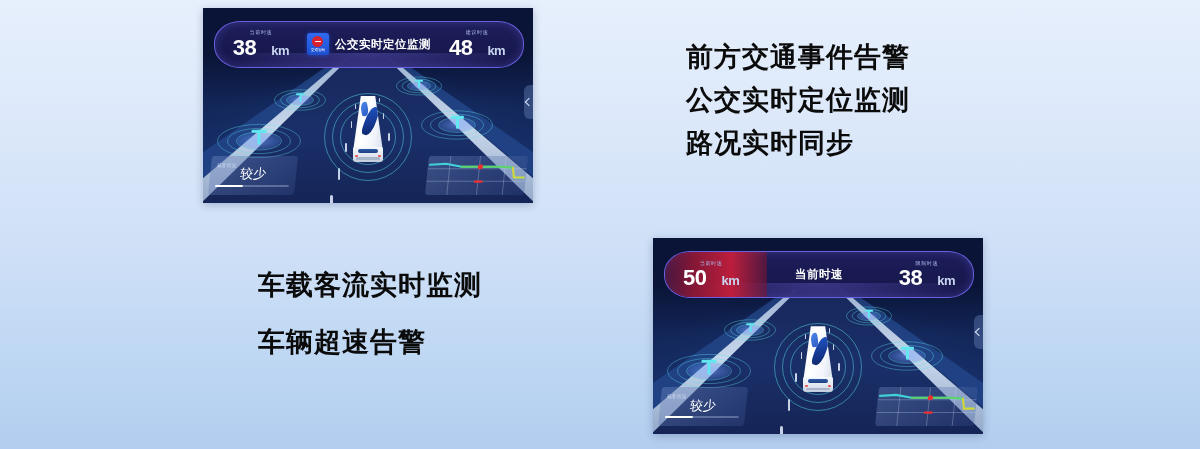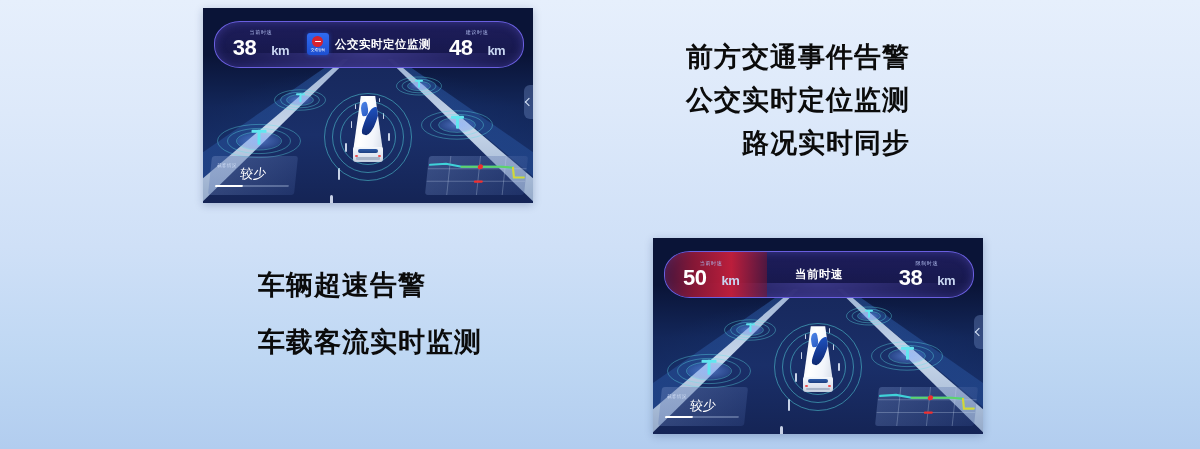--- a/index.html
+++ b/index.html
@@ -23,21 +23,20 @@
     letter-spacing: 1px;
     white-space: nowrap;
   }
   .feature-block .line {
     font-size: 27px;
     line-height: 1.0;
   }
   #features-right {
     left: 686px;
     top: 44px;
-    text-align: right;
   }
   #features-right .line { margin-bottom: 16px; }
   #features-left {
     left: 258px;
     top: 272px;
   }
   #features-left .line { margin-bottom: 30px; }
 
   
   .hud {
@@ -433,22 +432,22 @@
 </head>
 <body>
 
 <div class="feature-block" id="features-right">
   <div class="line">前方交通事件告警</div>
   <div class="line">公交实时定位监测</div>
   <div class="line">路况实时同步</div>
 </div>
 
 <div class="feature-block" id="features-left">
+  <div class="line">车载客流实时监测</div>
   <div class="line">车辆超速告警</div>
-  <div class="line">车载客流实时监测</div>
 </div>
 
 <div class="hud" id="hud-primary">
 
   <div class="ground"></div>
   <div class="sky-glow"></div>
 
   <div class="road">
     <div class="verge-left"></div>
     <div class="verge-right"></div>

